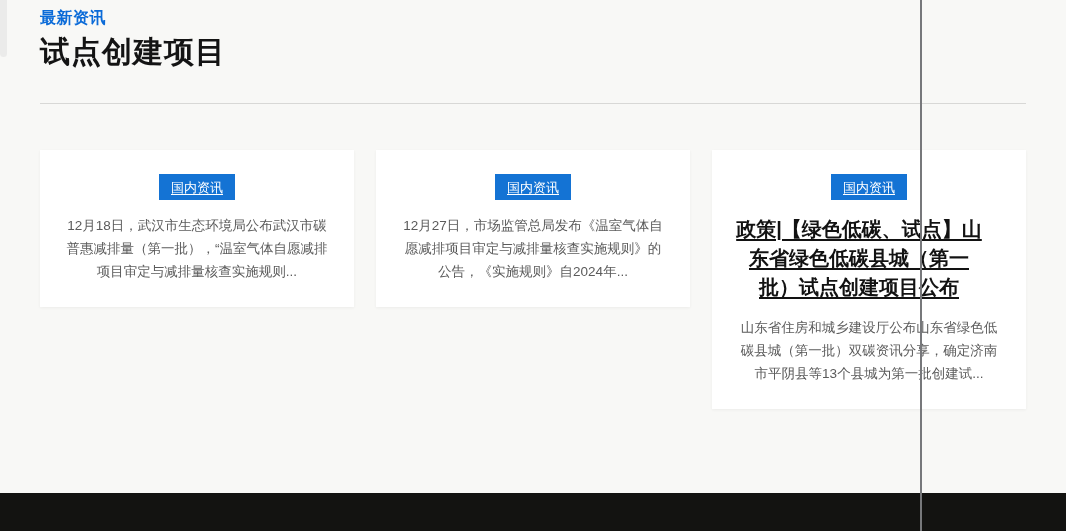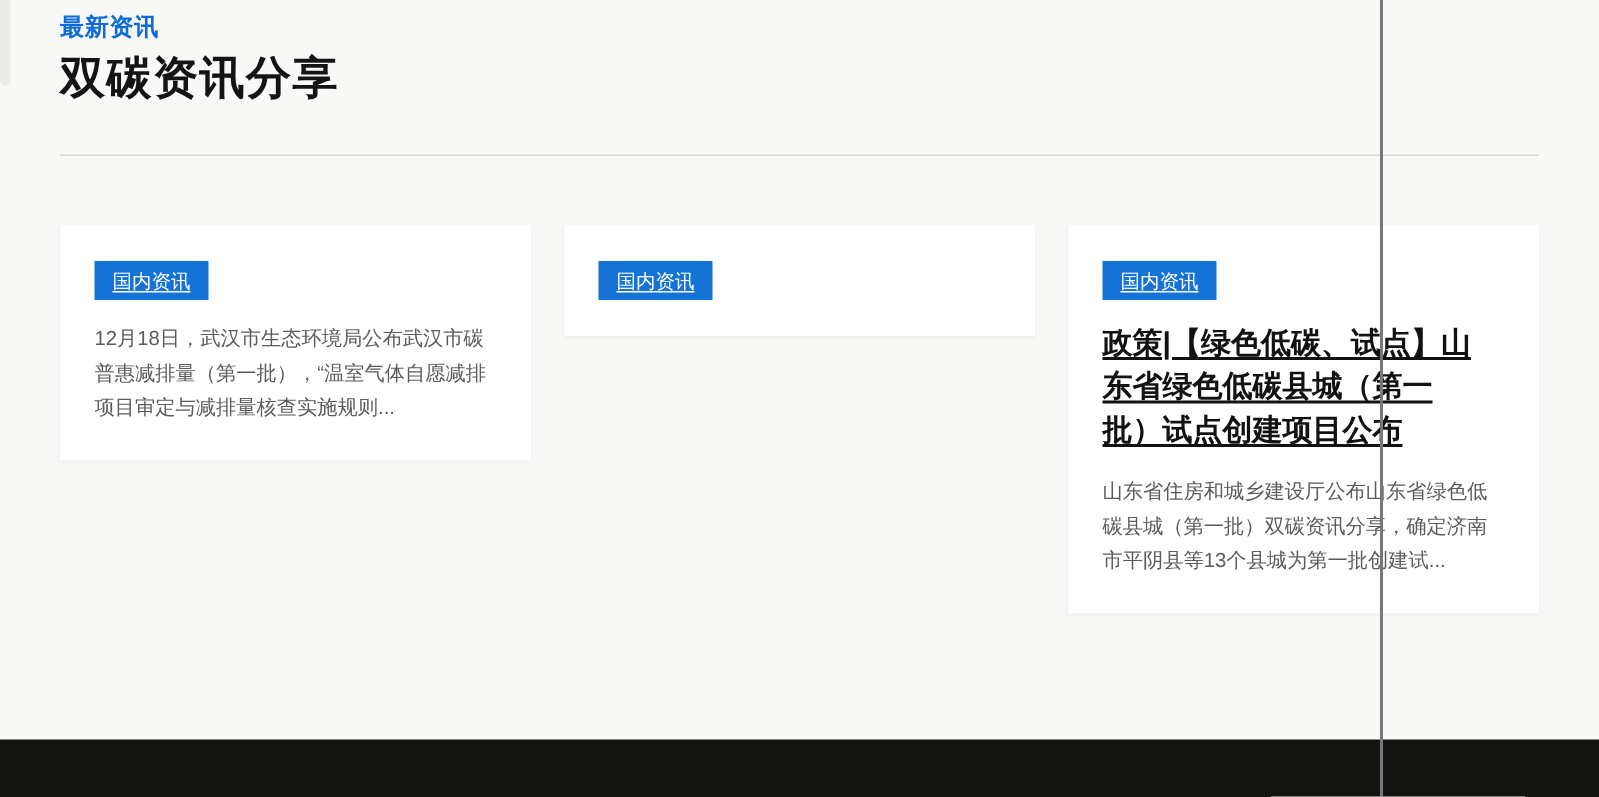--- a/index.html
+++ b/index.html
@@ -49,20 +49,21 @@
     margin-top: 30px;
     width: 986px;
   }
 
   .cards {
     margin-top: 46px;
     display: grid;
     grid-template-columns: repeat(3, 314px);
     column-gap: 22px;
     align-items: start;
+    text-align: center;
   }
   .card {
     background: #ffffff;
     padding: 24px 23px 24px 23px;
     box-shadow: 0 1px 3px rgba(0,0,0,0.05);
     cursor: pointer;
   }
   .badge {
     display: inline-block;
     background: #1473d4;
@@ -102,32 +103,33 @@
 </style>
 </head>
 <body>
 
 <div class="page">
   <div class="scroll-nub"></div>
   <div class="edge-line"></div>
 
   <main class="content">
     <div class="eyebrow">最新资讯</div>
-    <h1 class="page-title">双碳资讯分享</h1>
+    <h1 class="page-title">试点创建项目</h1>
     <hr class="divider">
 
     <div class="cards">
 
       <article class="card">
         <span class="badge">国内资讯</span>
         <p class="card-excerpt">12月18日，武汉市生态环境局公布武汉市碳普惠减排量（第一批），“温室气体自愿减排项目审定与减排量核查实施规则...</p>
       </article>
 
       <article class="card">
         <span class="badge">国内资讯</span>
+        <p class="card-excerpt">12月27日，市场监管总局发布《温室气体自愿减排项目审定与减排量核查实施规则》的公告，《实施规则》自2024年...</p>
       </article>
 
       <article class="card">
         <span class="badge">国内资讯</span>
         <h3 class="card-title">政策|【绿色低碳、试点】山东省绿色低碳县城（第一批）试点创建项目公布</h3>
         <p class="card-excerpt">山东省住房和城乡建设厅公布山东省绿色低碳县城（第一批）双碳资讯分享，确定济南市平阴县等13个县城为第一批创建试...</p>
       </article>
 
     </div>
   </main>

